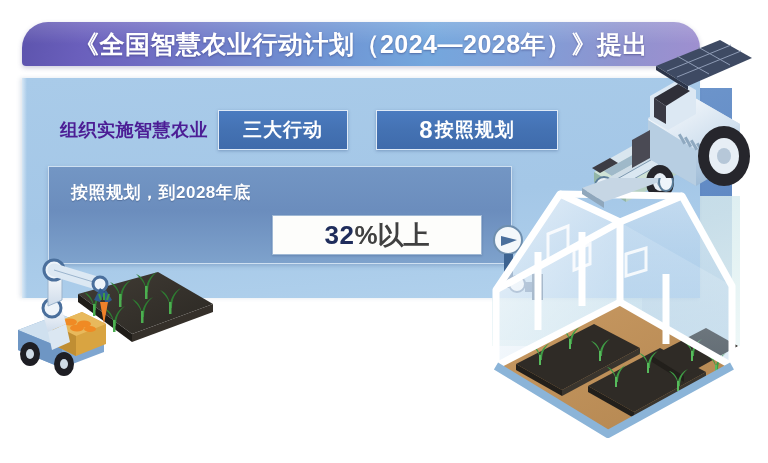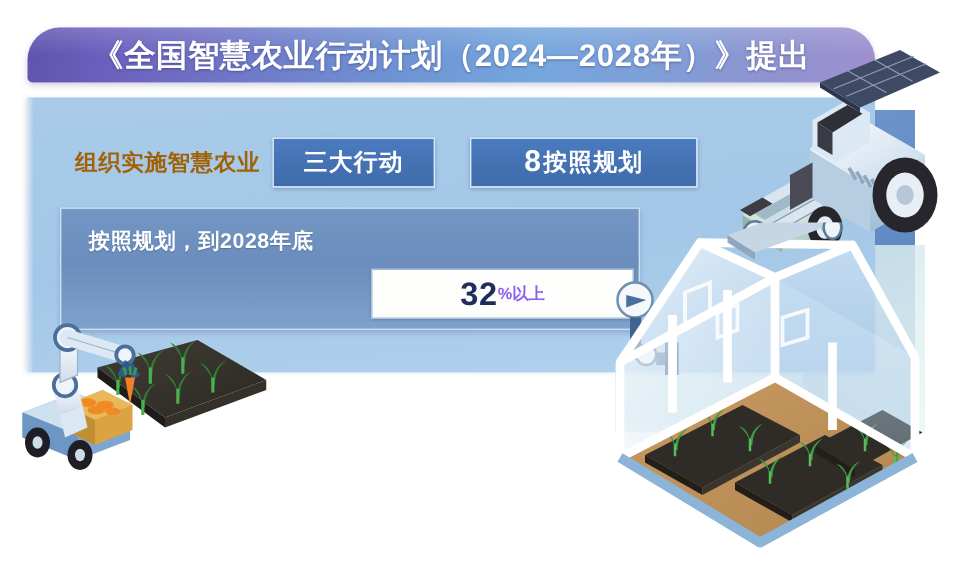--- a/index.html
+++ b/index.html
@@ -50,21 +50,21 @@
     box-shadow:-2px 0 4px rgba(80,110,150,.18);
   }
   .board-edge{
     position:absolute;left:22px;top:78px;width:5px;height:220px;
     background:linear-gradient(90deg,rgba(255,255,255,.55),rgba(255,255,255,0));
   }
 
   
   .row-actions{position:absolute;left:60px;top:110px;display:flex;align-items:center;}
   .row-label{
-    color:#a16207;font-size:18px;font-weight:bold;white-space:nowrap;
+    color:#4c1d95;font-size:18px;font-weight:bold;white-space:nowrap;
     margin-right:10px;letter-spacing:.5px;
   }
   .chip{
     height:38px;display:flex;align-items:center;justify-content:center;
     background:linear-gradient(180deg,#4b7bc0 0%,#4472b3 50%,#3f6bab 100%);
     border:1px solid #dfeaf7;
     color:#ffffff;font-size:19px;font-weight:bold;letter-spacing:1px;
     box-shadow:0 1px 3px rgba(40,70,120,.35);
   }
   .chip-1{width:128px;margin-right:28px;}
@@ -82,27 +82,27 @@
     position:absolute;left:22px;top:14px;
     color:#ffffff;font-size:17px;font-weight:bold;letter-spacing:.5px;
     text-shadow:0 1px 1px rgba(40,60,100,.35);
   }
   .inner-line2{
     position:absolute;left:22px;top:57px;
     color:#ffffff;font-size:17px;font-weight:bold;letter-spacing:.5px;
     text-shadow:0 1px 1px rgba(40,60,100,.35);
   }
   .value-box{
-    position:absolute;left:248px;top:48px;width:208px;height:38px;
+    position:absolute;left:223px;top:48px;width:208px;height:38px;
     background:#fdfdfb;border:1px solid #9fb8d4;
     display:flex;align-items:center;justify-content:center;
     box-shadow:0 1px 2px rgba(40,60,100,.25);
   }
   .value-box .pct-num{color:#1f2d5c;font-size:26px;font-weight:bold;letter-spacing:.5px;}
-  .value-box .pct-rest{color:#8b5cf6;font-size:13px;font-weight:bold;}
+  .value-box .pct-rest{color:#404040;font-size:26px;font-weight:bold;}
 
   
   .art{position:absolute;}
   .art svg{display:block;}
   .tractor{left:592px;top:40px;}
   .robot{left:8px;top:248px;}
   .greenhouse{left:470px;top:178px;}
 </style>
 </head>
 <body>

